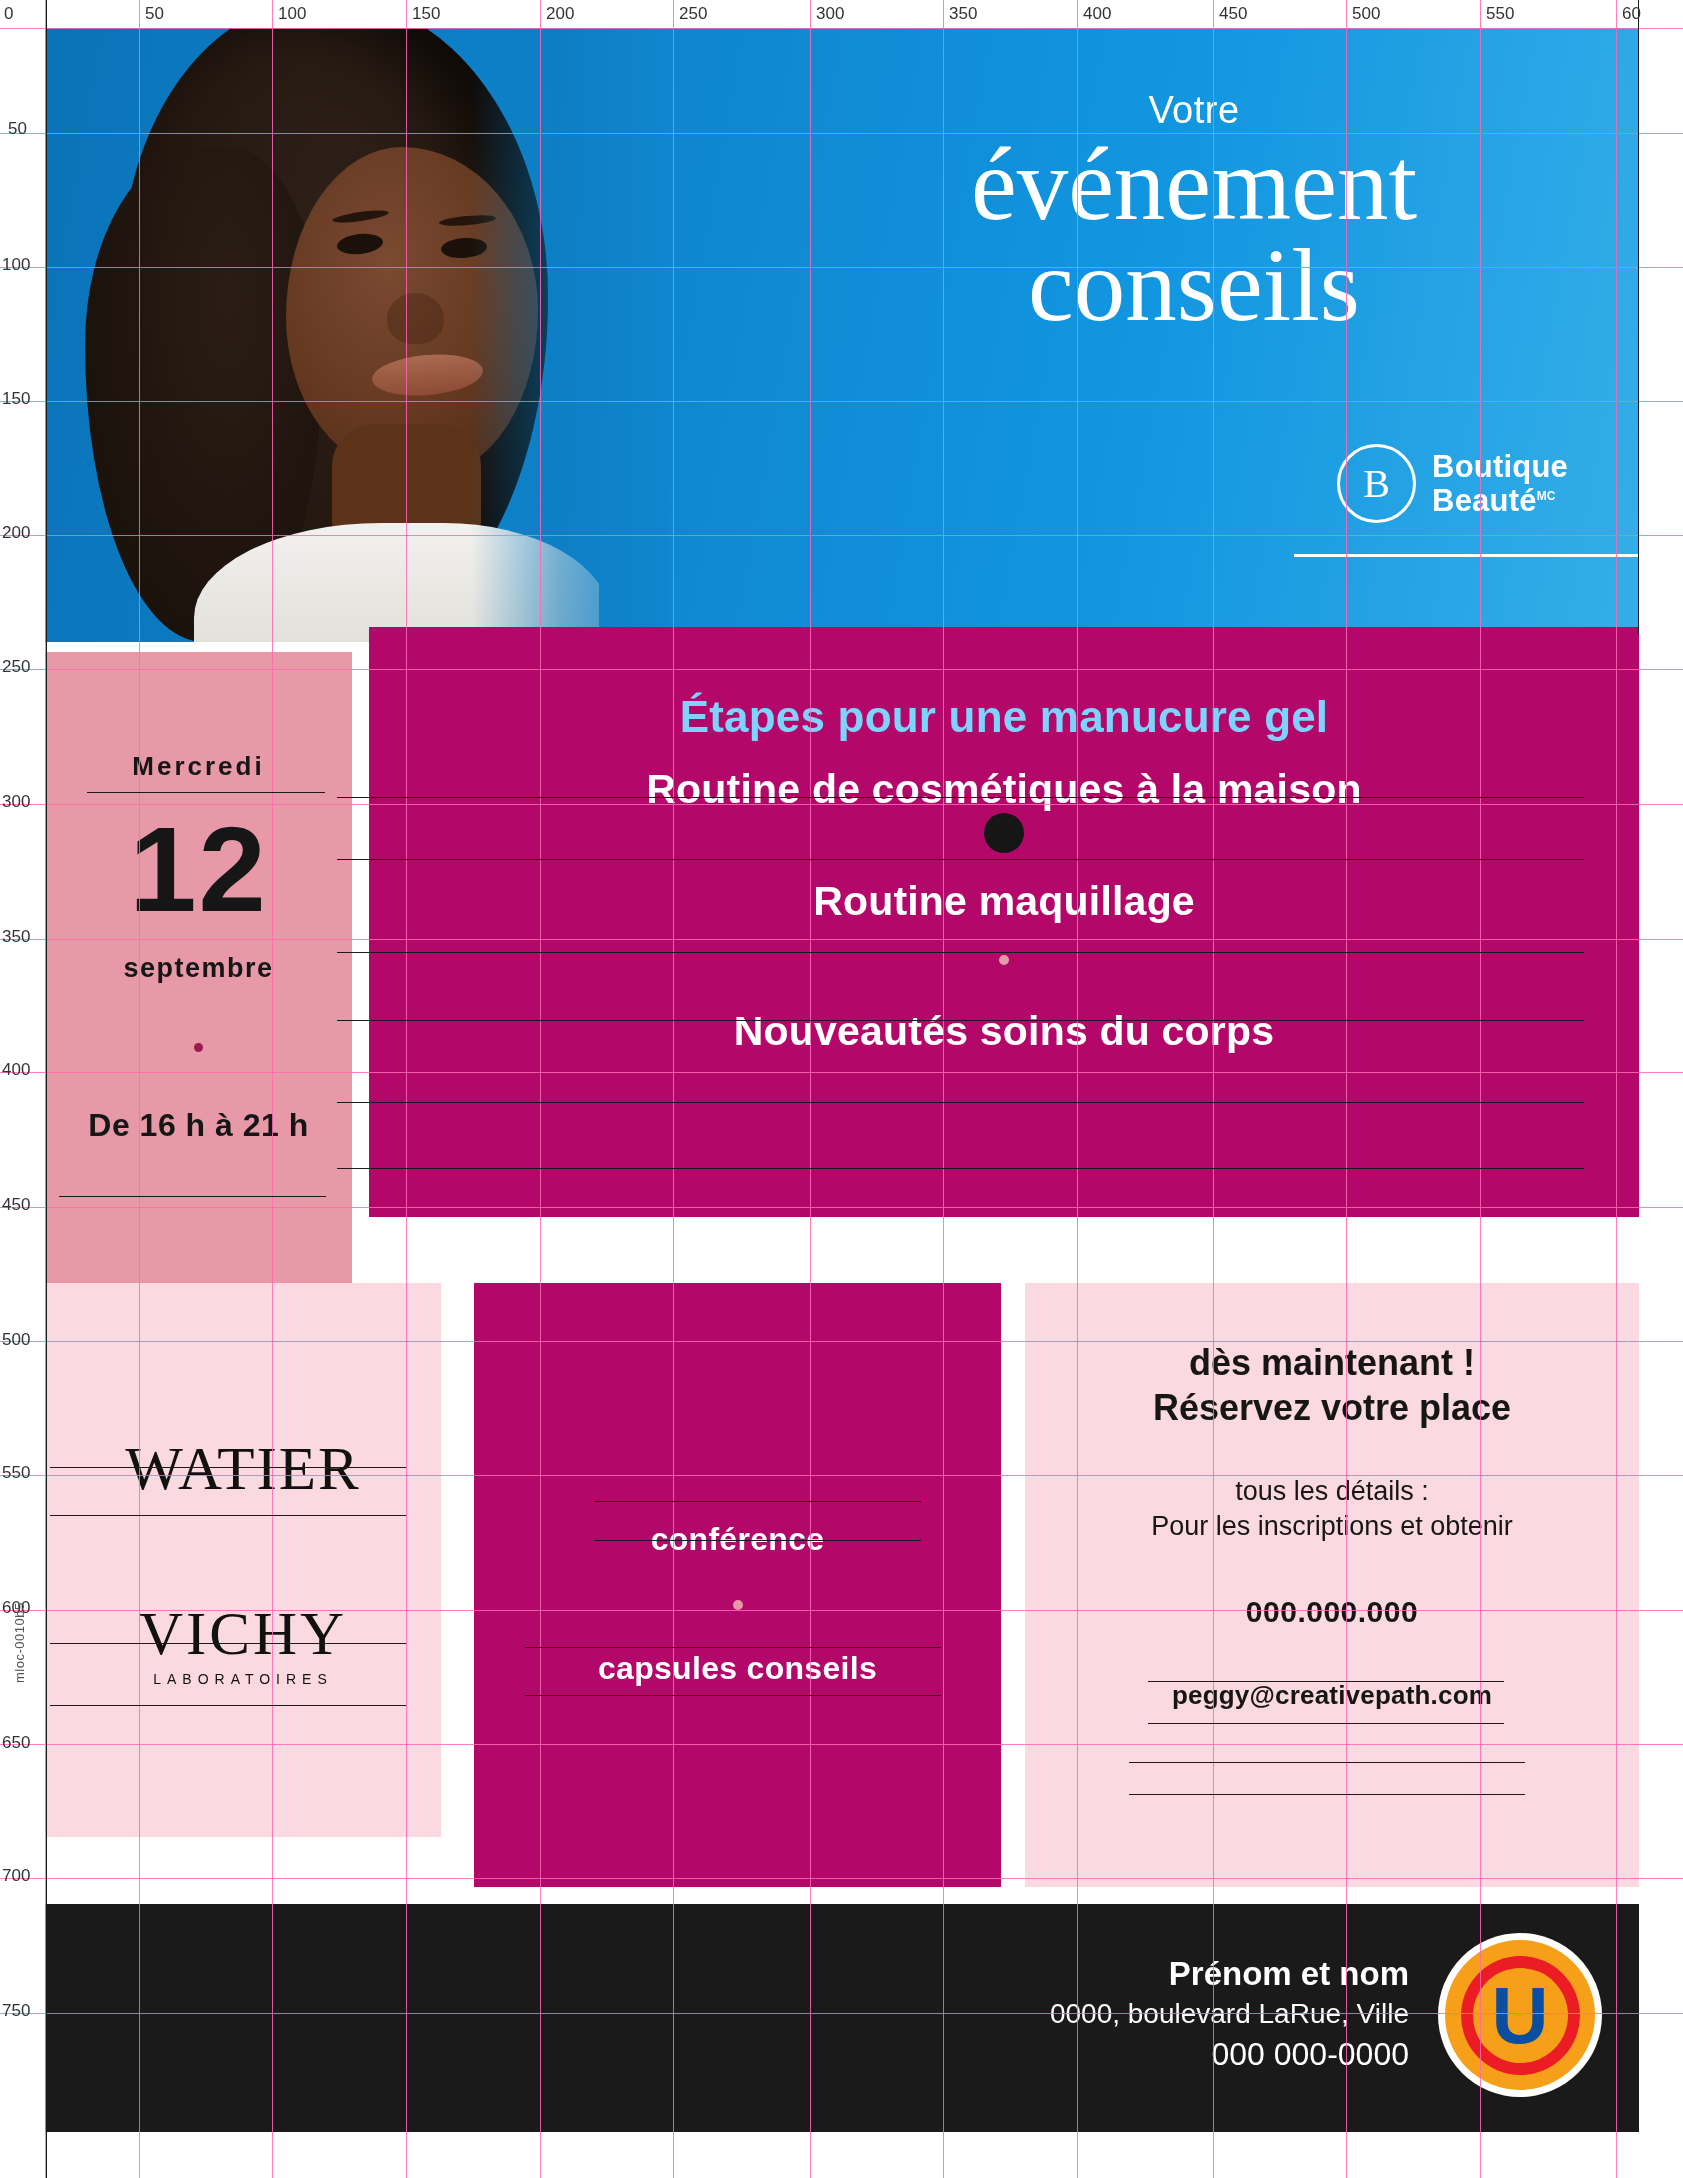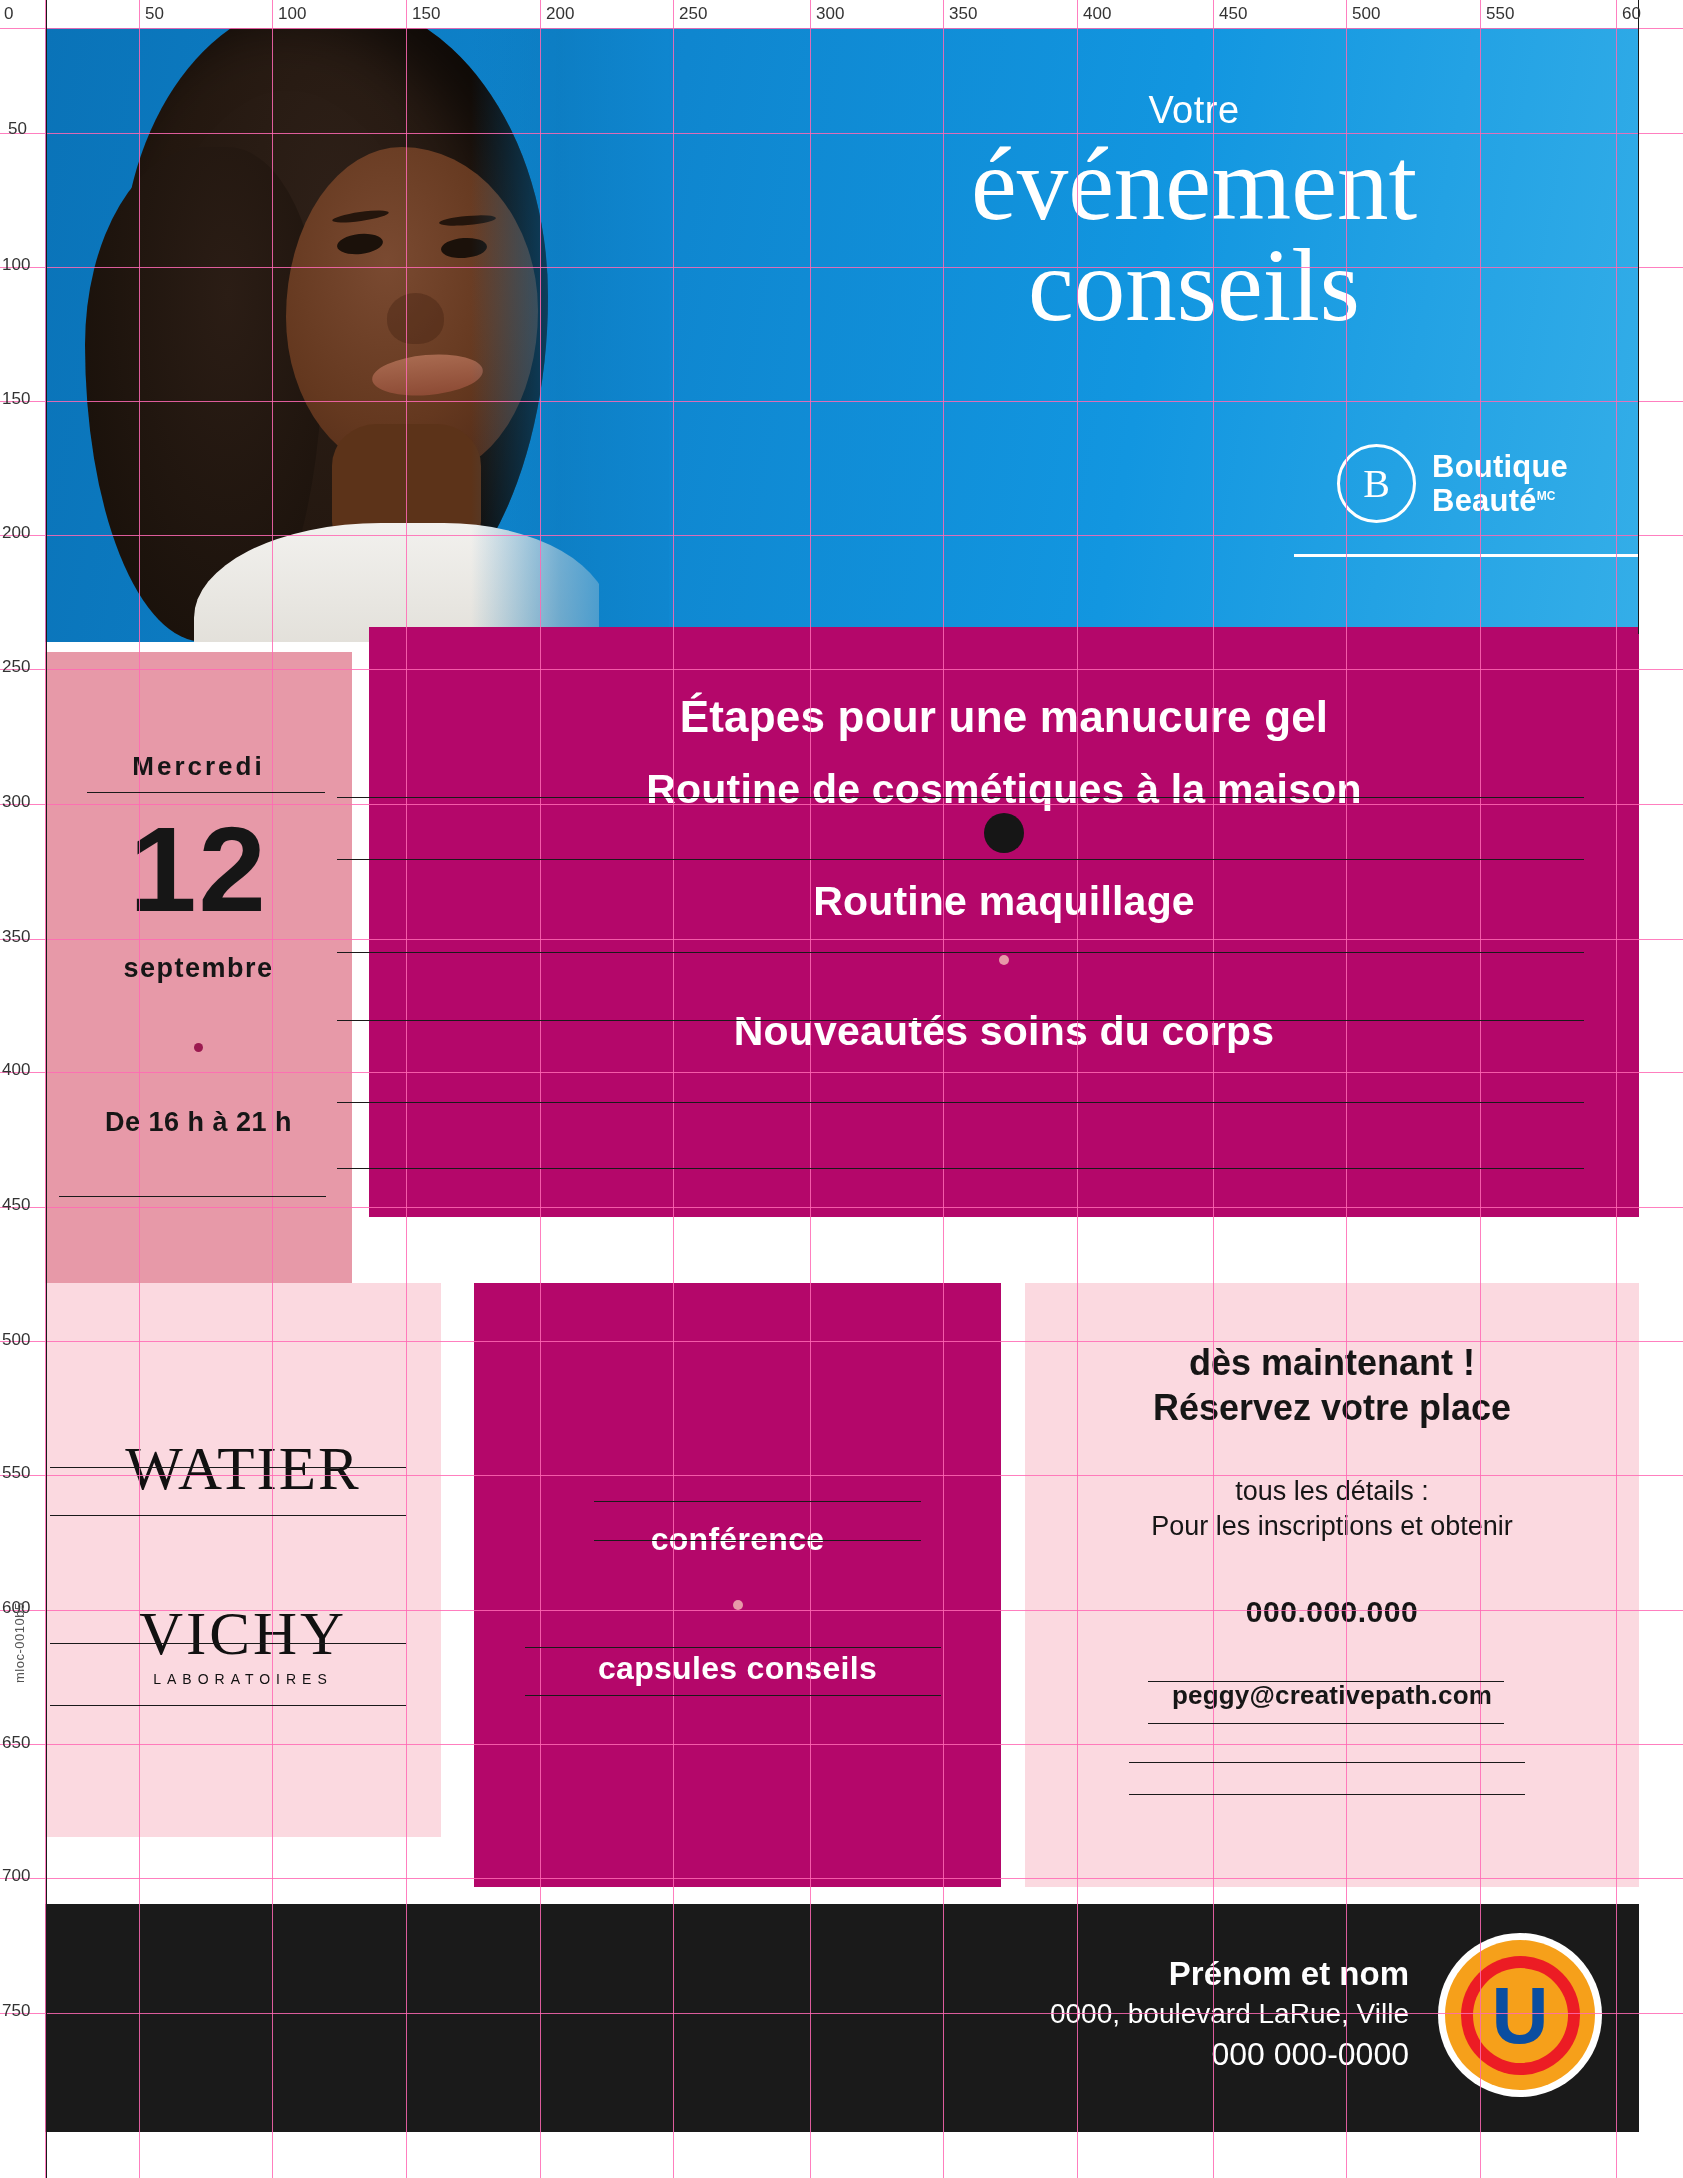--- a/index.html
+++ b/index.html
@@ -251,39 +251,39 @@
     letter-spacing: 1.5px;
   }
   .date-dot {
     width: 9px; height: 9px;
     background: #9b1a50;
     border-radius: 50%;
     margin: 59px auto 0;
   }
   .date-time {
     margin-top: 55px;
-    font-size: 27px;
+    font-size: 32px;
     font-weight: bold;
     letter-spacing: 0.5px;
   }
 
   
   .program {
     position: absolute;
     left: 324px; top: 599px;
     width: 1270px; height: 590px;
     background: #b4076a;
     color: #ffffff;
     text-align: center;
   }
   .prog-head {
     margin-top: 65px;
     font-size: 44px;
     font-weight: bold;
-    color: #ffffff;
+    color: #7dd3fc;
     letter-spacing: 0.2px;
   }
   .prog-item {
     font-size: 41px;
     font-weight: bold;
     letter-spacing: 0.2px;
   }
   .prog-item.i1 { margin-top: 24px; }
   .prog-item.i2 { margin-top: 65px; }
   .prog-item.i3 { margin-top: 43px; }

